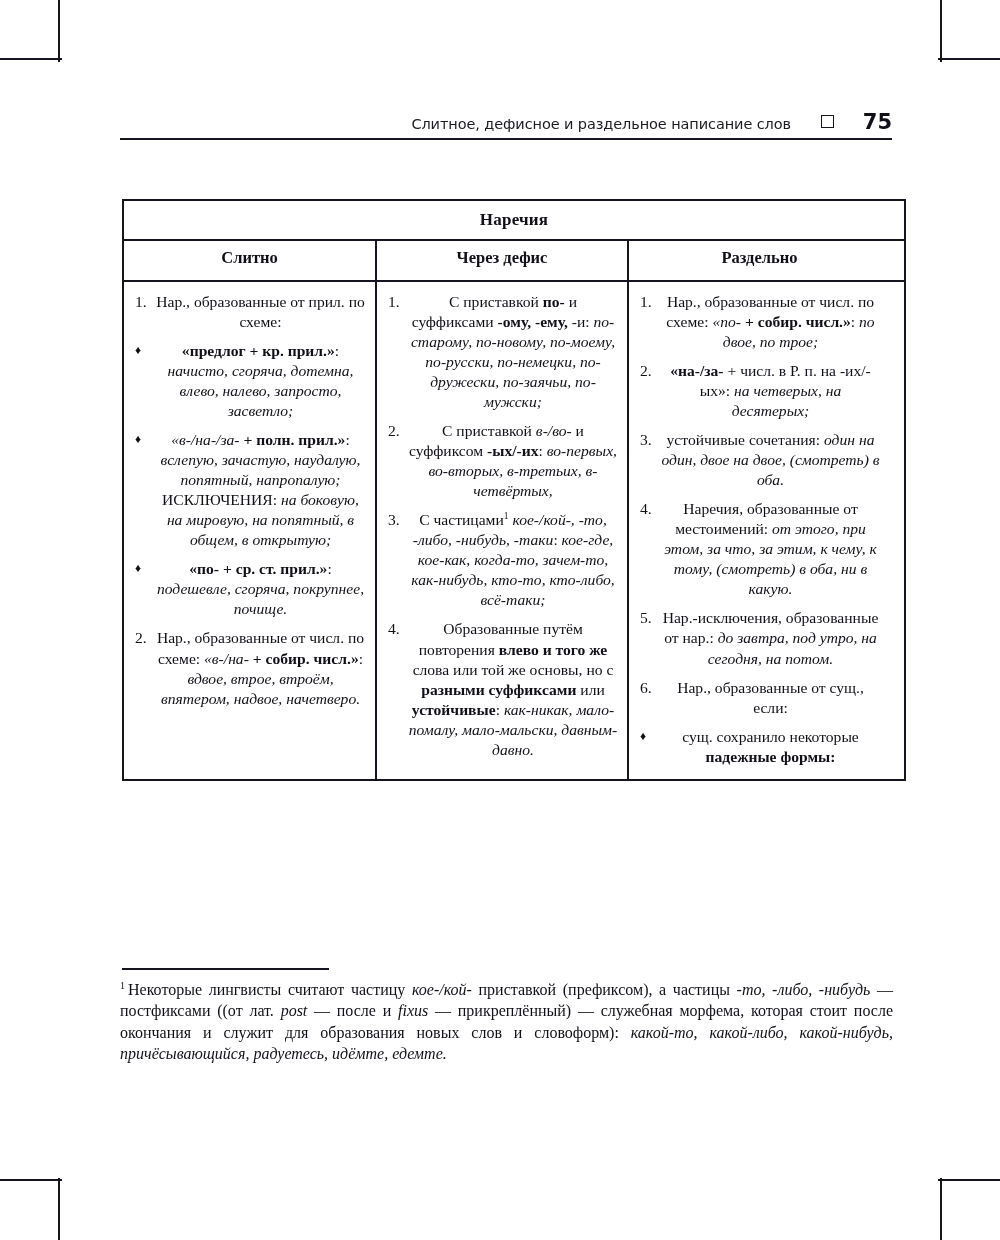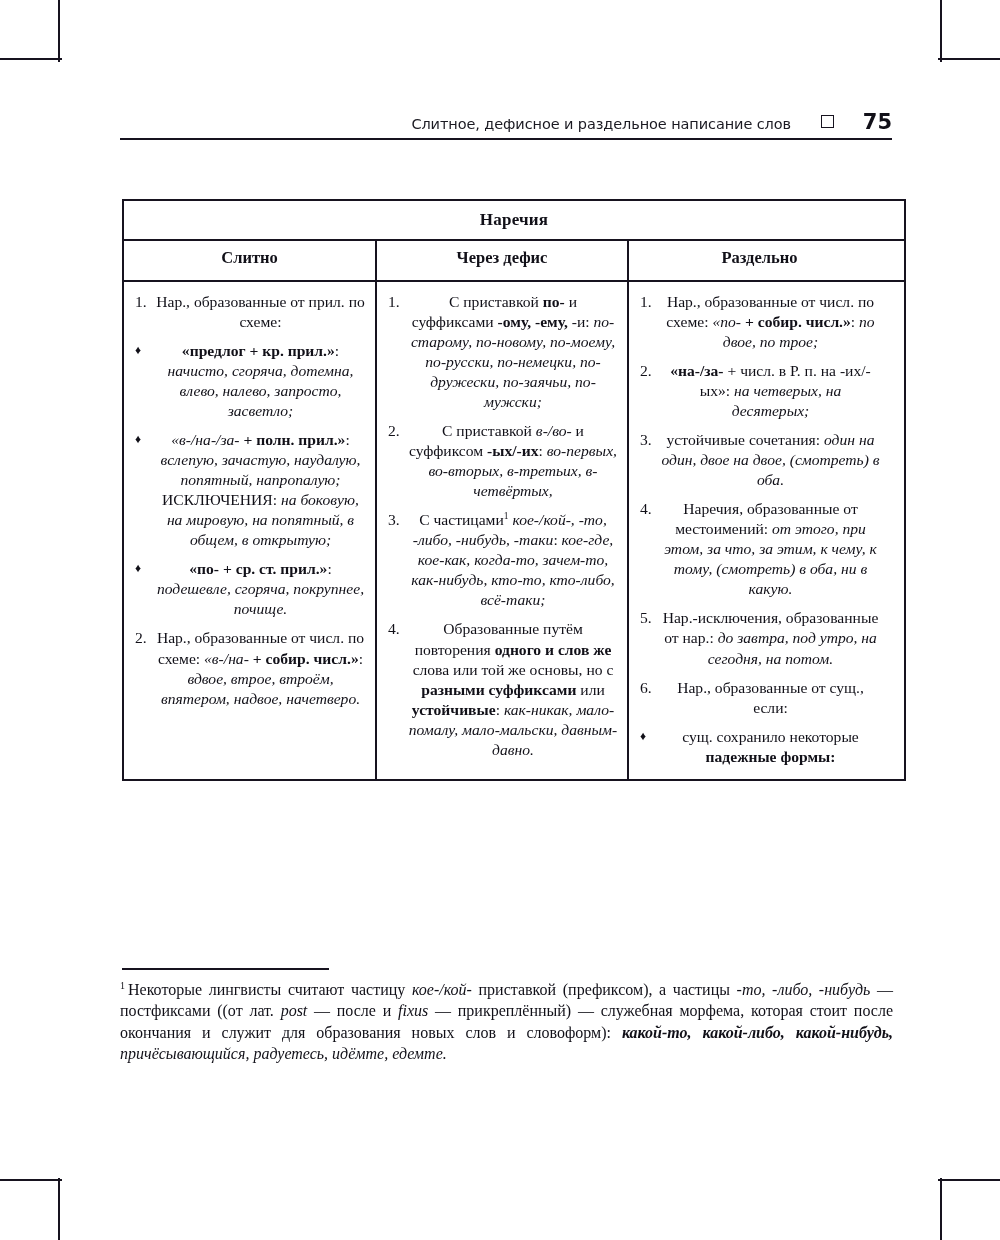--- a/index.html
+++ b/index.html
@@ -169,21 +169,21 @@
     line-height: 1.34;
     text-align: justify;
   }
   .footnote sup {
     font-size: 10px;
     vertical-align: super;
     line-height: 0;
     margin-right: 3px;
   }
   .footnote i { font-style: italic; }
-  .footnote .bi { font-weight: bold; font-style: italic; }
+  .footnote .bi { font-weight: normal; font-style: italic; }
 </style>
 </head>
 <body>
 
 <div class="crop h" style="left:0px; top:58px;"></div>
 <div class="crop v" style="left:58px; top:0px;"></div>
 <div class="crop h" style="left:938px; top:58px;"></div>
 <div class="crop v" style="left:940px; top:0px;"></div>
 <div class="crop h" style="left:0px; top:1179px;"></div>
 <div class="crop v" style="left:58px; top:1178px;"></div>
@@ -237,21 +237,21 @@
         <div class="item">
           <span class="marker">2.</span>
           <span class="body-txt">С приставкой <span class="bi">в-/во-</span> и суффиксом <b>-ых/-их</b>: <i>во-первых, во-вторых, в-третьих, в-четвёртых,</i></span>
         </div>
         <div class="item">
           <span class="marker">3.</span>
           <span class="body-txt">С частицами<sup>1</sup> <span class="bi">кое-/кой-, -то, -либо, -нибудь, -таки</span>: <i>кое-где, кое-как, когда-то, зачем-то, как-нибудь, кто-то, кто-либо, всё-таки;</i></span>
         </div>
         <div class="item">
           <span class="marker">4.</span>
-          <span class="body-txt">Образованные путём повторения <b>одного и слов же</b> слова или той же основы, но с <b>разными суффиксами</b> или <b>устойчивые</b>: <i>как-никак, мало-помалу, мало-мальски, давным-давно.</i></span>
+          <span class="body-txt">Образованные путём повторения <b>влево и того же</b> слова или той же основы, но с <b>разными суффиксами</b> или <b>устойчивые</b>: <i>как-никак, мало-помалу, мало-мальски, давным-давно.</i></span>
         </div>
       </div>
     <div class="col c3">
         <div class="item">
           <span class="marker">1.</span>
           <span class="body-txt">Нар., образованные от числ. по схеме: <span class="bi">«по-</span> <b>+ собир. числ.»</b>: <i>по двое, по трое;</i></span>
         </div>
         <div class="item">
           <span class="marker">2.</span>
           <span class="body-txt"><b>«на-/за-</b> + числ. в Р. п. на -их/-ых»: <i>на четверых, на десятерых;</i></span>

